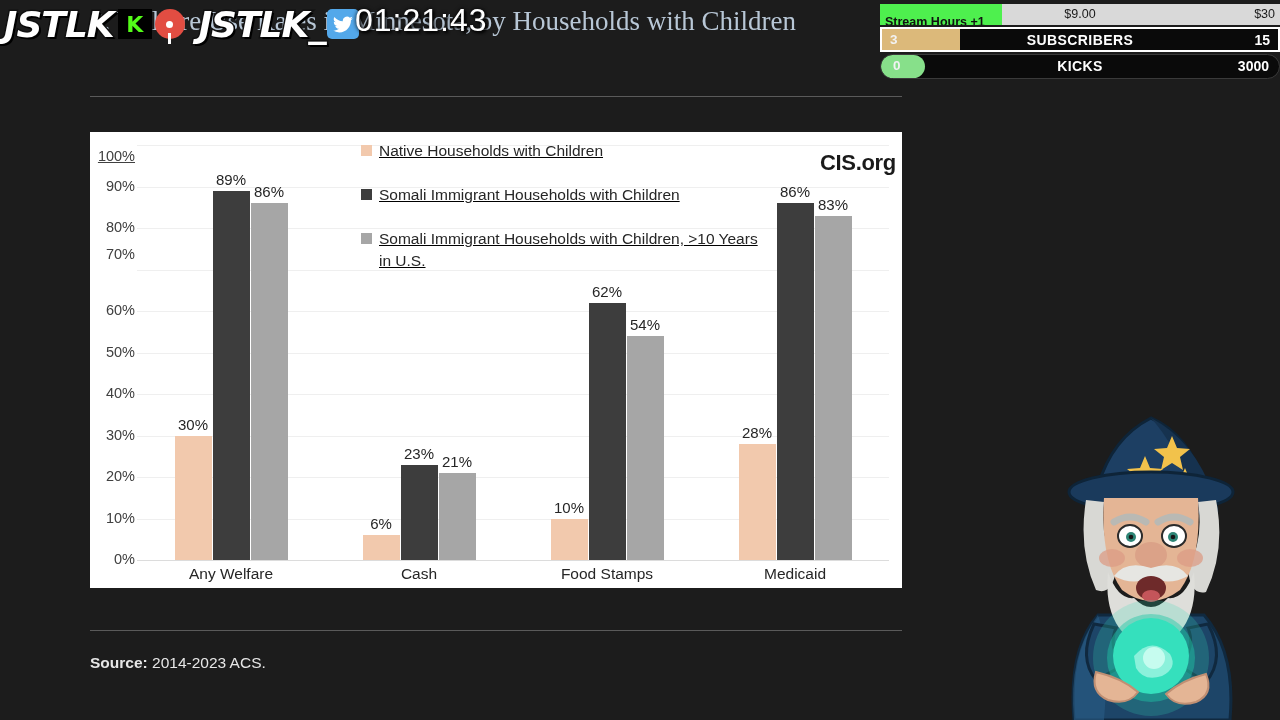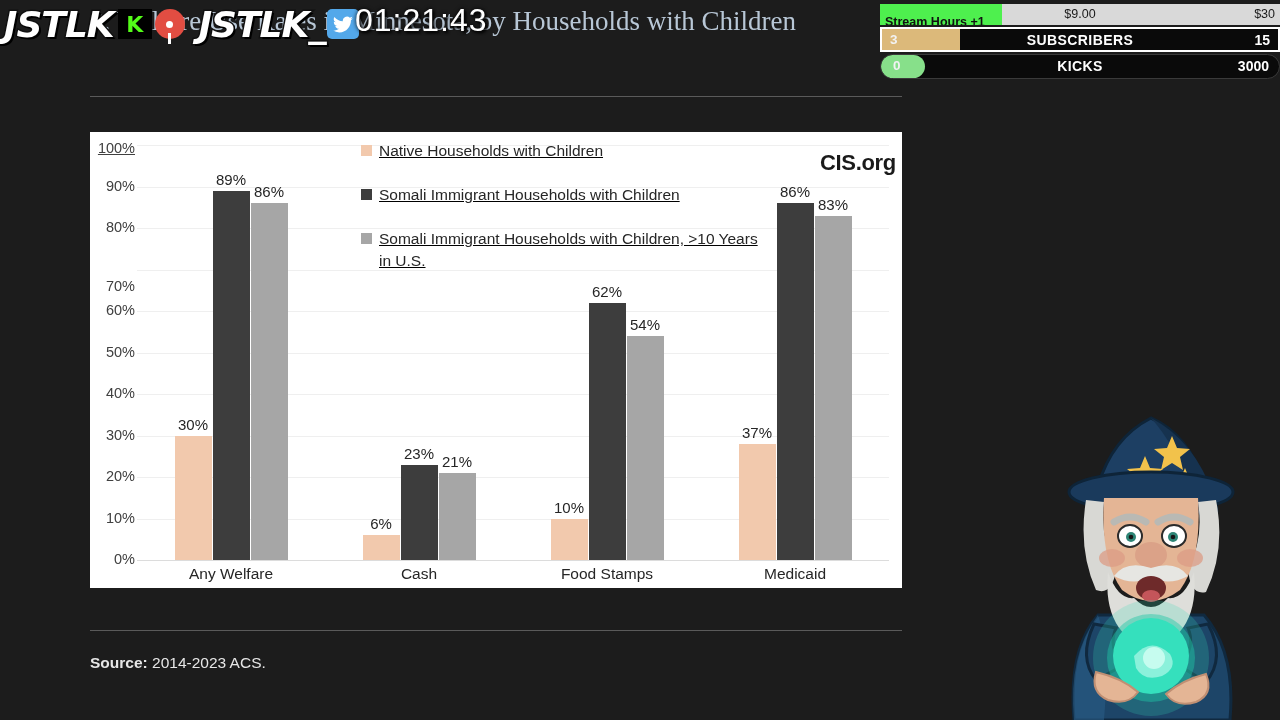--- a/index.html
+++ b/index.html
@@ -209,24 +209,24 @@
   <div class="chart-panel">
 
     <div class="yaxis" id="yaxis">
         <div class="ytick" style="top: 415px;">0%</div>
         <div class="ytick" style="top: 373.5px;">10%</div>
         <div class="ytick" style="top: 332px;">20%</div>
         <div class="ytick" style="top: 290.5px;">30%</div>
         <div class="ytick" style="top: 249px;">40%</div>
         <div class="ytick" style="top: 207.5px;">50%</div>
         <div class="ytick" style="top: 166px;">60%</div>
-        <div class="ytick" style="top: 142px;">70%</div>
+        <div class="ytick" style="top: 110px;">70%</div>
         <div class="ytick" style="top: 83px;">80%</div>
         <div class="ytick" style="top: 41.5px;">90%</div>
-        <div class="ytick" style="top: 4px; text-decoration: underline;">100%</div>
+        <div class="ytick" style="top: 12px; text-decoration: underline;">100%</div>
       </div>
 
     <div class="plot-area" id="gridlines">
         <div class="gridline base" style="top: 415px;"></div>
         <div class="gridline" style="top: 373.5px;"></div>
         <div class="gridline" style="top: 332px;"></div>
         <div class="gridline" style="top: 290.5px;"></div>
         <div class="gridline" style="top: 249px;"></div>
         <div class="gridline" style="top: 207.5px;"></div>
         <div class="gridline" style="top: 166px;"></div>
@@ -275,21 +275,21 @@
             <div class="bar-label" style="bottom: 260.3px;">62%</div>
           </div>
           <div class="bar" style="left: 113.5px;">
             <div class="bar-body" style="height: 224.1px; background: rgb(166, 166, 166);"></div>
             <div class="bar-label" style="bottom: 227.1px;">54%</div>
           </div>
         </div>
         <div class="group" style="left: 564px; width: 188px;">
           <div class="bar" style="left: 37.5px;">
             <div class="bar-body" style="height: 116.2px; background: rgb(242, 201, 173);"></div>
-            <div class="bar-label" style="bottom: 119.2px;">37%</div>
+            <div class="bar-label" style="bottom: 119.2px;">28%</div>
           </div>
           <div class="bar" style="left: 75.5px;">
             <div class="bar-body" style="height: 356.9px; background: rgb(61, 61, 61);"></div>
             <div class="bar-label" style="bottom: 359.9px;">86%</div>
           </div>
           <div class="bar" style="left: 113.5px;">
             <div class="bar-body" style="height: 344.45px; background: rgb(166, 166, 166);"></div>
             <div class="bar-label" style="bottom: 347.45px;">83%</div>
           </div>
         </div>

